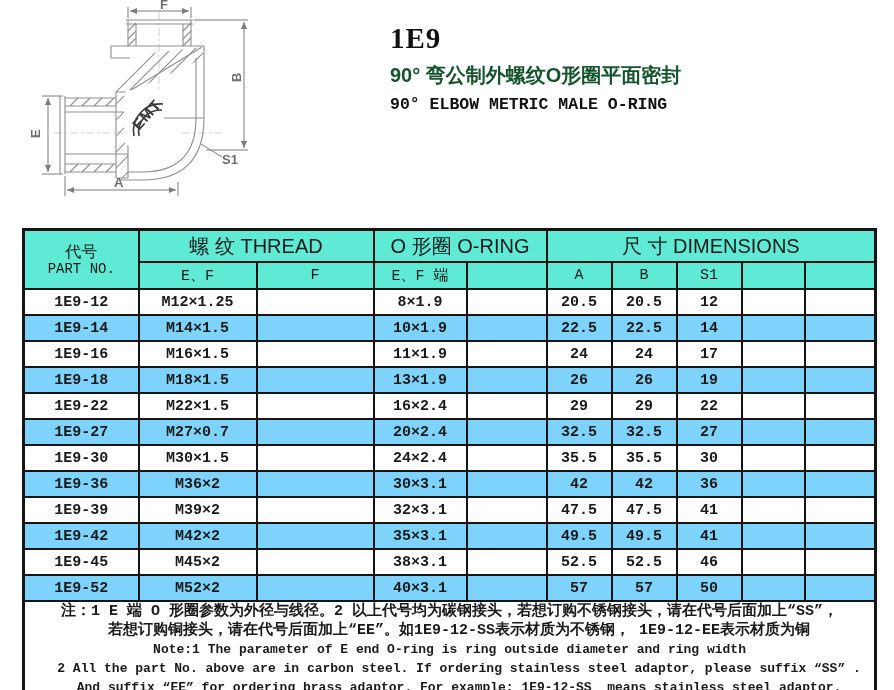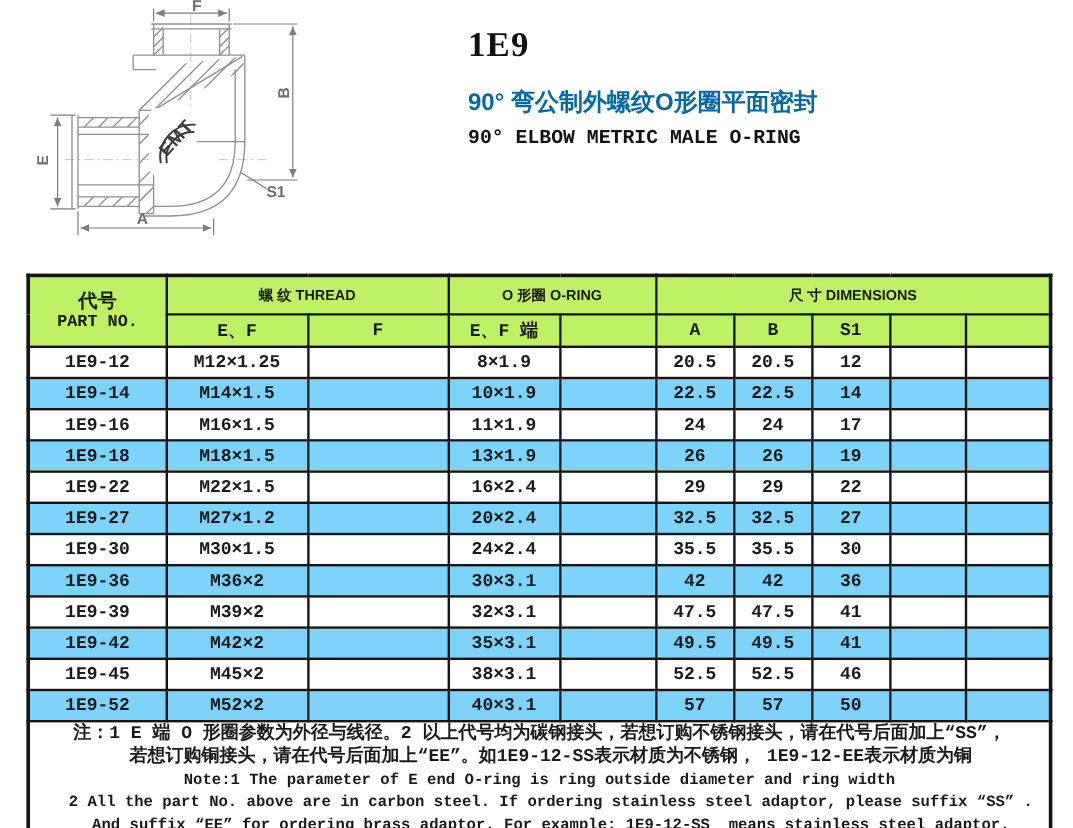--- a/index.html
+++ b/index.html
@@ -2,33 +2,33 @@
 <html><head>
 <meta charset="utf-8">
 <style>
   html,body{margin:0;padding:0;background:#ffffff;}
   .page{position:relative;width:894px;height:690px;background:#ffffff;overflow:hidden;
         font-family:"Liberation Sans",sans-serif;color:#1a1a1a;}
 
   
   .titleblock{position:absolute;left:390px;top:22px;width:440px;text-align:left;}
   .model{font-family:"Liberation Serif",serif;font-weight:bold;font-size:29px;letter-spacing:1px;color:#111;}
-  .sub-cn{margin-top:17px;font-size:20px;font-weight:bold;color:#0369a1;}
+  .sub-cn{margin-top:7px;font-size:20px;font-weight:bold;color:#14532d;}
   .sub-en{margin-top:6px;font-family:"Liberation Mono",monospace;font-size:16.5px;font-weight:bold;color:#111;}
 
   
   .drawing{position:absolute;left:8px;top:0px;width:250px;height:212px;}
 
   
   table.spec{position:absolute;left:22px;top:228px;width:852px;border-collapse:collapse;
              table-layout:fixed;border:3px solid #141414;}
   table.spec th,table.spec td{border:2px solid #141414;padding:0;text-align:center;
              overflow:hidden;white-space:nowrap;vertical-align:middle;}
-  table.spec thead th{background:#bef264;font-weight:bold;}
-  .grp{font-size:12px;height:30px;}
+  table.spec thead th{background:#5eead4;font-weight:normal;}
+  .grp{font-size:20px;height:30px;}
   .sub{font-size:15px;height:25px;font-family:"Liberation Mono",monospace;}
   .partno-head .cn{font-size:16px;line-height:19px;}
   .partno-head .en{font-family:"Liberation Mono",monospace;font-size:14px;line-height:17px;}
   table.spec tbody td{height:24px;font-family:"Liberation Mono",monospace;
              font-weight:bold;font-size:15px;background:#ffffff;}
   table.spec tbody tr.shade td{background:#7dd3fc;}
 
   
   td.notes{background:#ffffff;text-align:left;vertical-align:top;padding:4px 4px 2px 4px;height:104px;}
   .note{white-space:pre;line-height:19px;}
@@ -209,21 +209,21 @@
         <td>16×2.4</td>
         <td></td>
         <td>29</td>
         <td>29</td>
         <td>22</td>
         <td></td>
         <td></td>
       </tr>
       <tr class="shade">
         <td>1E9-27</td>
-        <td>M27×1.2</td>
+        <td>M27×0.7</td>
         <td></td>
         <td>20×2.4</td>
         <td></td>
         <td>32.5</td>
         <td>32.5</td>
         <td>27</td>
         <td></td>
         <td></td>
       </tr>
       <tr>

